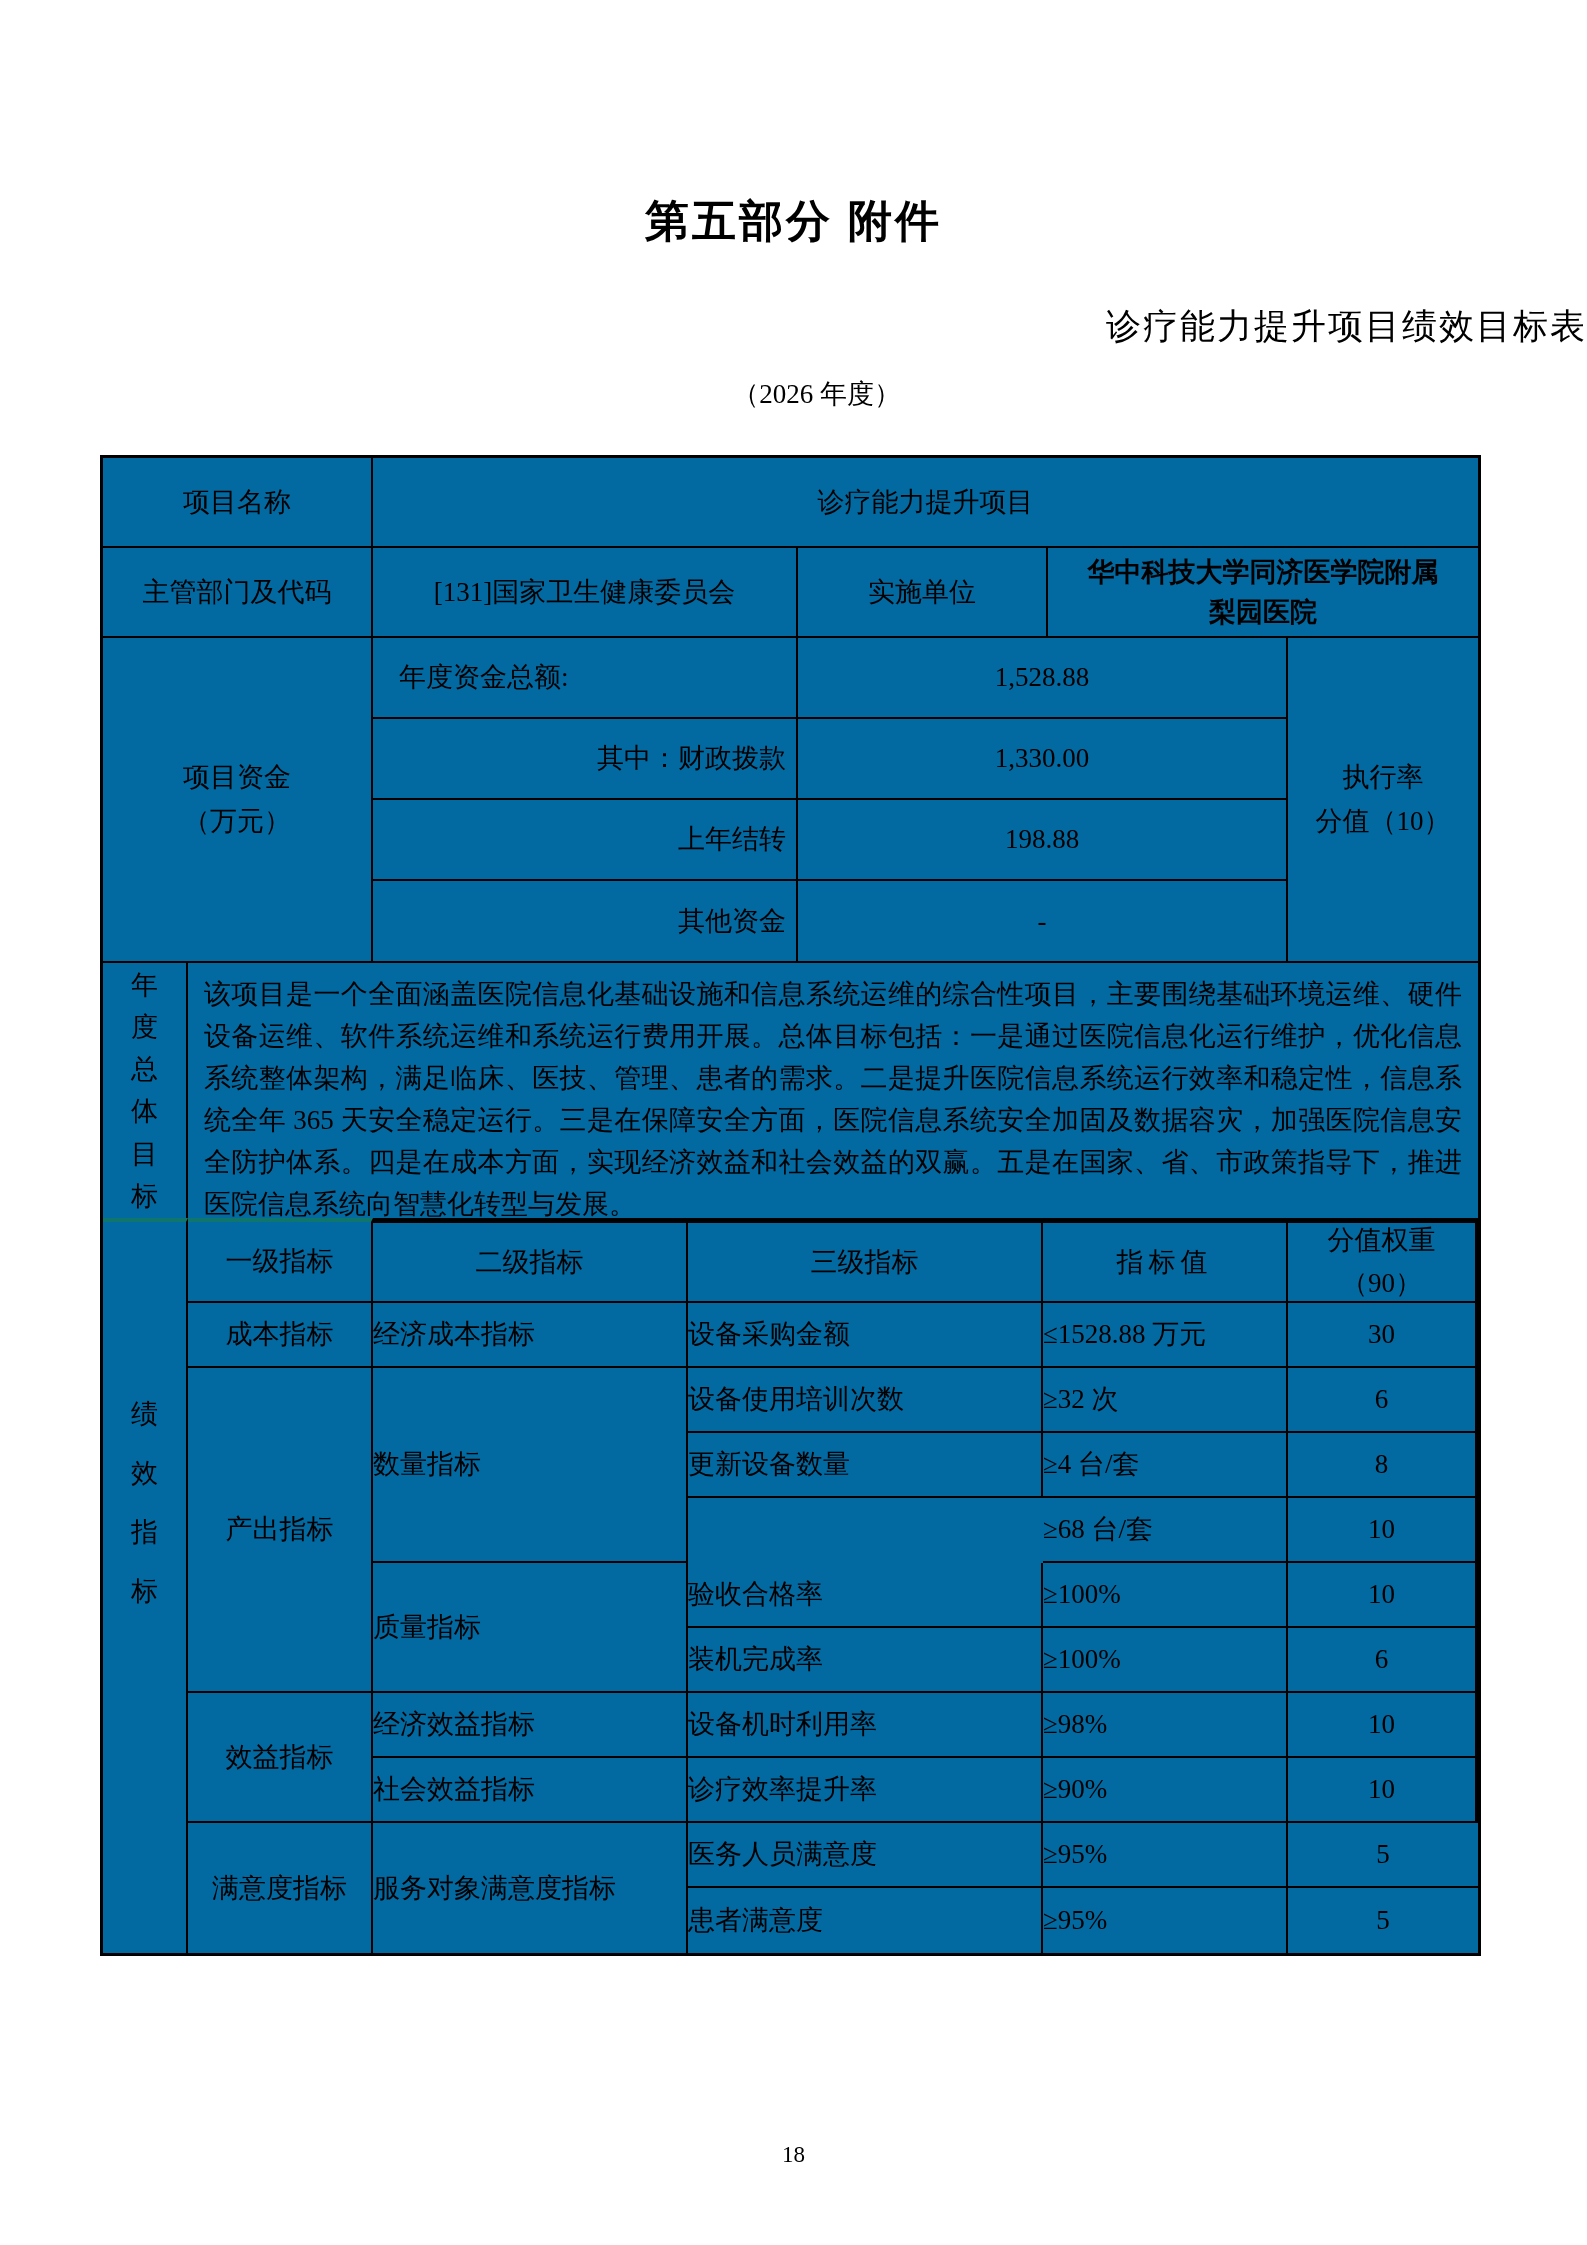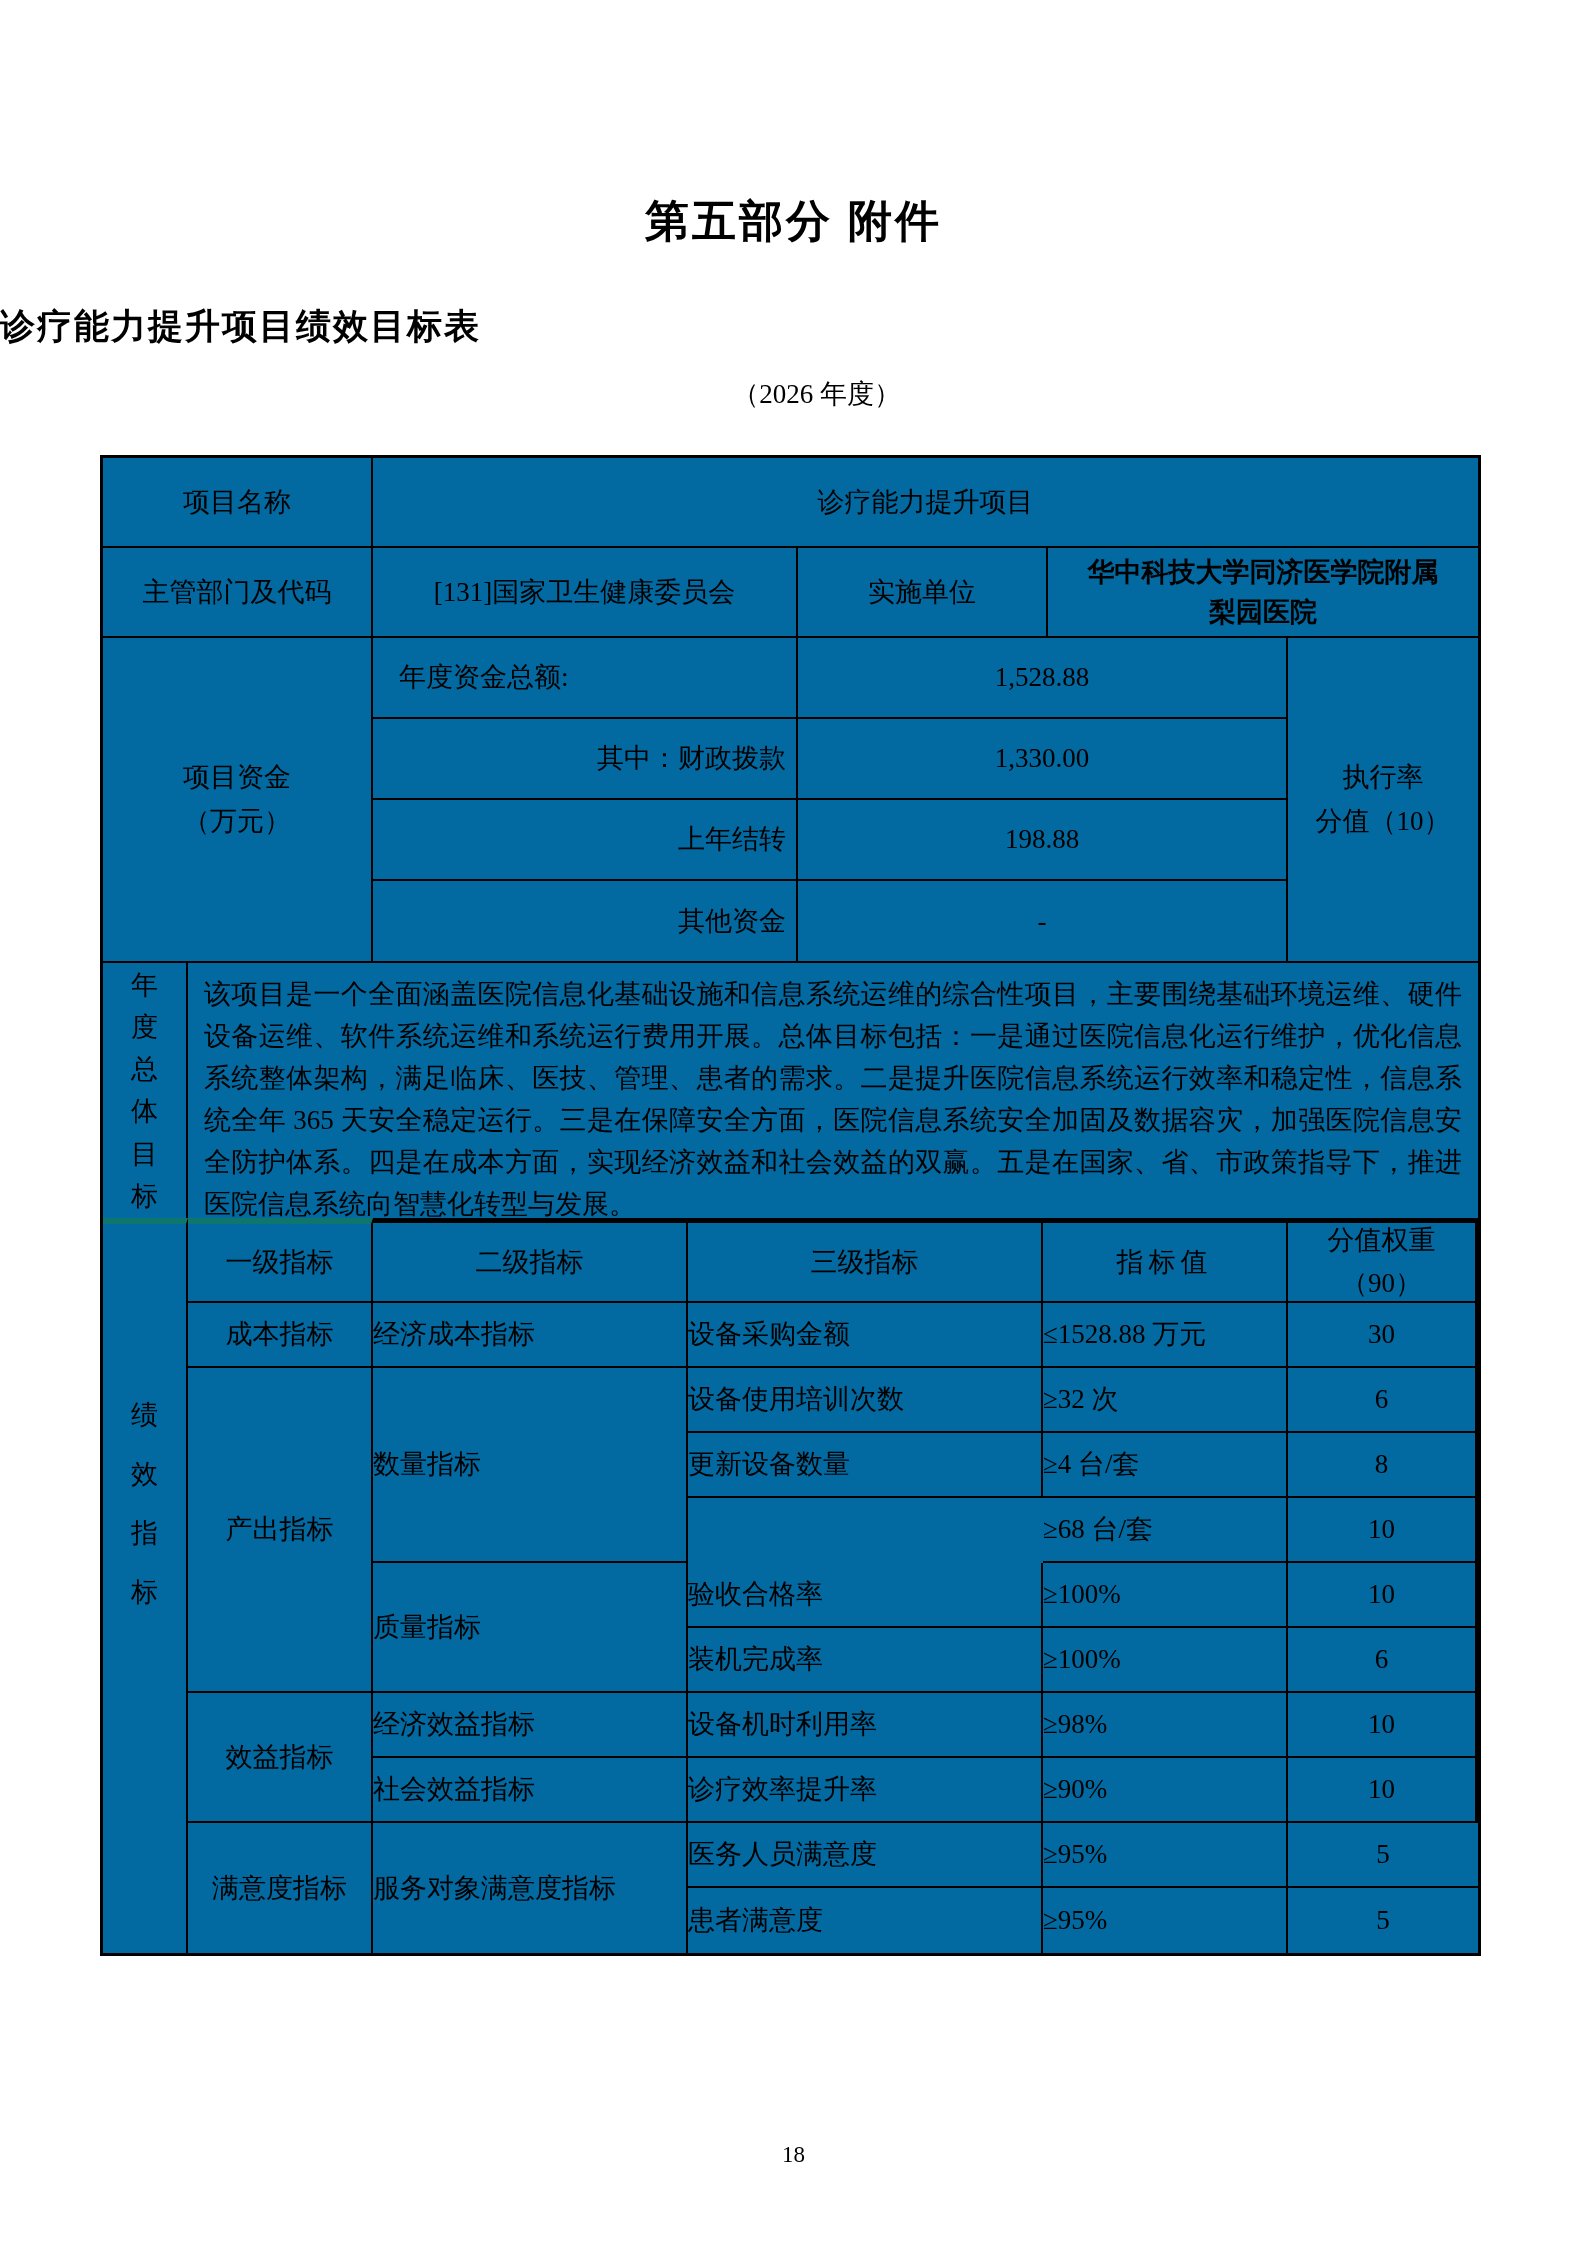--- a/index.html
+++ b/index.html
@@ -6,22 +6,22 @@
   body{
     width:1587px;height:2245px;background:#ffffff;position:relative;
     font-family:"Liberation Serif","DejaVu Serif",serif;color:#000;
   }
   .part-title{
     position:absolute;top:192px;left:0;width:100%;text-align:center;
     font-family:"Liberation Sans","DejaVu Sans",sans-serif;font-weight:700;
     font-size:44px;letter-spacing:3px;
   }
   .doc-title{
-    position:absolute;top:303px;left:0;width:100%;text-align:left;
-    font-family:"Liberation Sans","DejaVu Sans",sans-serif;font-weight:700;
+    position:absolute;top:303px;left:0;width:100%;text-align:right;
+    font-family:"Liberation Sans","DejaVu Sans",sans-serif;font-weight:400;
     font-size:35px;letter-spacing:2px;
   }
   .year-line{position:absolute;top:376px;left:0;width:100%;text-align:center;font-size:27px;margin-left:23px;}
   .page-num{position:absolute;top:2142px;left:0;width:100%;text-align:center;font-size:23px;}
 
   .tbl{position:absolute;left:100px;top:455px;width:1375px;border:3px solid #000;background:#0369a1;}
   .sec{display:grid;width:1375px;}
   .s1{grid-template-columns:270px 425px 250px 430px;grid-template-rows:90px 90px;}
   .s2{grid-template-columns:270px 425px 490px 190px;grid-template-rows:81px 81px 81px 82px;}
   .s3{grid-template-columns:85px 1290px;grid-template-rows:255px;}
@@ -30,21 +30,21 @@
   .c{
     box-sizing:border-box;border-right:2px solid #000;border-bottom:2px solid #000;
     display:flex;align-items:center;justify-content:center;
     font-size:27px;line-height:1.5;text-align:center;overflow:hidden;
   }
   .al{justify-content:flex-start;text-align:left;}
   .ar{justify-content:flex-end;text-align:right;padding-right:10px;}
   .pl26{padding-left:26px;}
   .lr{border-right:0;}
   .nb{border-bottom:0;}
-  .t2{border-top:6px solid #0f766e;}
+  .t2{border-top:4px solid #0f766e;}
   .tt{border-top:5px solid #000;}
   .tr3{border-right:3px solid #000;}
   .two-line{flex-direction:column;line-height:1.6;}
   .vchars{flex-direction:column;justify-content:space-evenly;}
   .vchars-ind{flex-direction:column;justify-content:center;gap:32px;padding-bottom:170px;line-height:1;}
   .wrap-center{padding:0 28px;font-weight:bold;}
   .wrap-center span{display:inline-block;width:100%;text-align:center;}
   .goal-cell{display:block;padding:10px 16px 0 16px;text-align:justify;line-height:42px;font-size:27px;}
   .hdr-space{letter-spacing:5px;}
 </style>

